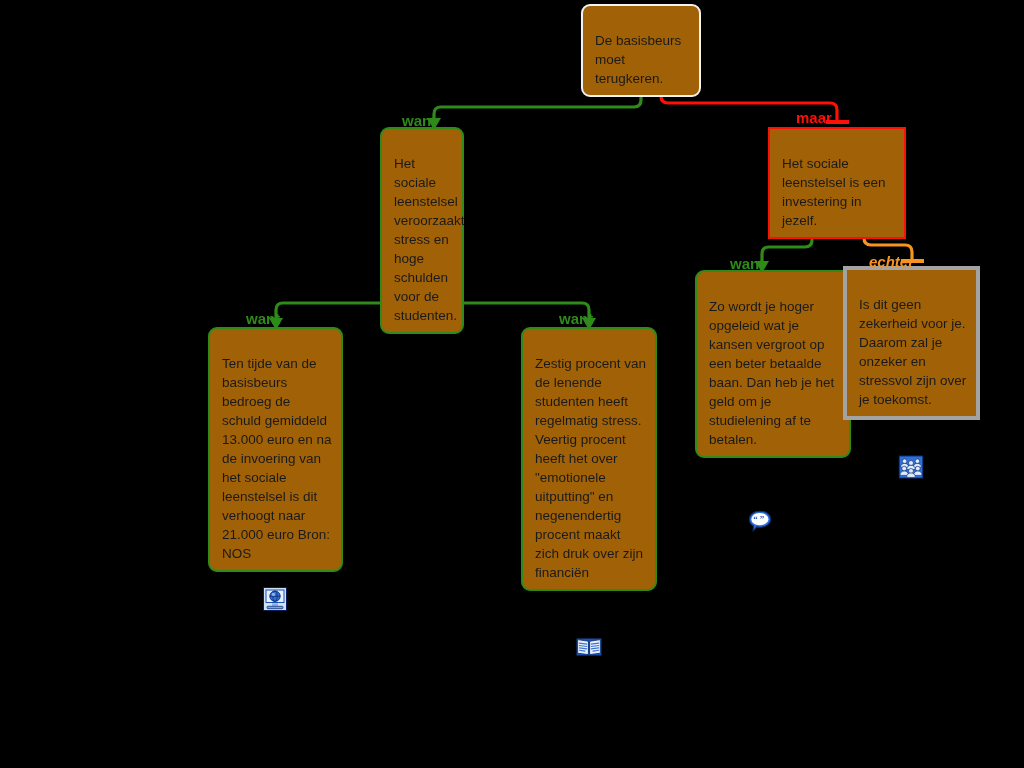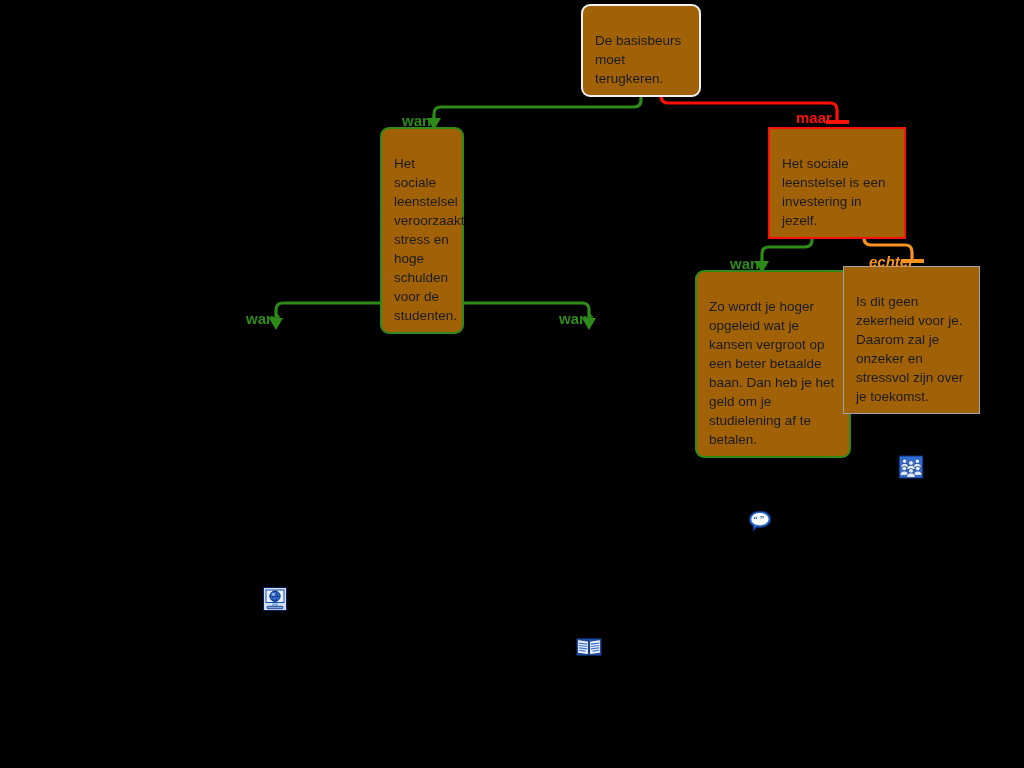--- a/index.html
+++ b/index.html
@@ -32,21 +32,21 @@
     line-height: 19px;
     color: #1a1a1a;
     white-space: pre-line;
     z-index: 3;
   }
   .node.rounded { border-radius: 9px; }
   .node.square  { border-radius: 0px; }
   .n-root   { border: 2px solid #f2f2f2; }
   .n-green  { border: 2px solid #2e8b19; }
   .n-red    { border: 2px solid #fd1008; }
-  .n-orange { border: 1px solid #a3a3a3; }
+  .n-orange { border: 4px solid #a3a3a3; }
 
   .edge-label {
     position: absolute;
     font-size: 15px;
     font-weight: bold;
     letter-spacing: 0px;
     z-index: 4;
     white-space: nowrap;
   }
   .lab-green  { color: #2e8b19; }
@@ -121,21 +121,27 @@
   </div>
 
   <div class="node n-green rounded" style="left:380px; top:127px; width:84px; min-height:140px;">
     <span>Het sociale leenstelsel veroorzaakt stress en hoge schulden voor de studenten.</span>
   </div>
 
   <div class="node n-red square" style="left:768px; top:127px; width:138px; min-height:83px;">
     <span>Het sociale leenstelsel is een investering in jezelf.</span>
   </div>
 
-
+  <div class="node n-green rounded" style="left:208px; top:327px; width:135px; min-height:196px;">
+    <span>Ten tijde van de basisbeurs bedroeg de schuld gemiddeld 13.000 euro en na de invoering van het sociale leenstelsel is dit verhoogt naar 21.000 euro Bron: NOS</span>
+  </div>
+
+  <div class="node n-green rounded" style="left:521px; top:327px; width:136px; min-height:233px;">
+    <span>Zestig procent van de lenende studenten heeft regelmatig stress. Veertig procent heeft het over "emotionele uitputting" en negenendertig procent maakt zich druk over zijn financiën</span>
+  </div>
 
   <div class="node n-green rounded" style="left:695px; top:270px; width:156px; min-height:178px;">
     <span>Zo wordt je hoger opgeleid wat je kansen vergroot op een beter betaalde baan. Dan heb je het geld om je studielening af te betalen.</span>
   </div>
 
   <div class="node n-orange square" style="left:843px; top:266px; width:137px; min-height:134px;">
     <span>Is dit geen zekerheid voor je. Daarom zal je onzeker en stressvol zijn over je toekomst.</span>
   </div>
 
   <div class="edge-label lab-green" style="left:402px; top:112px;">want</div>

